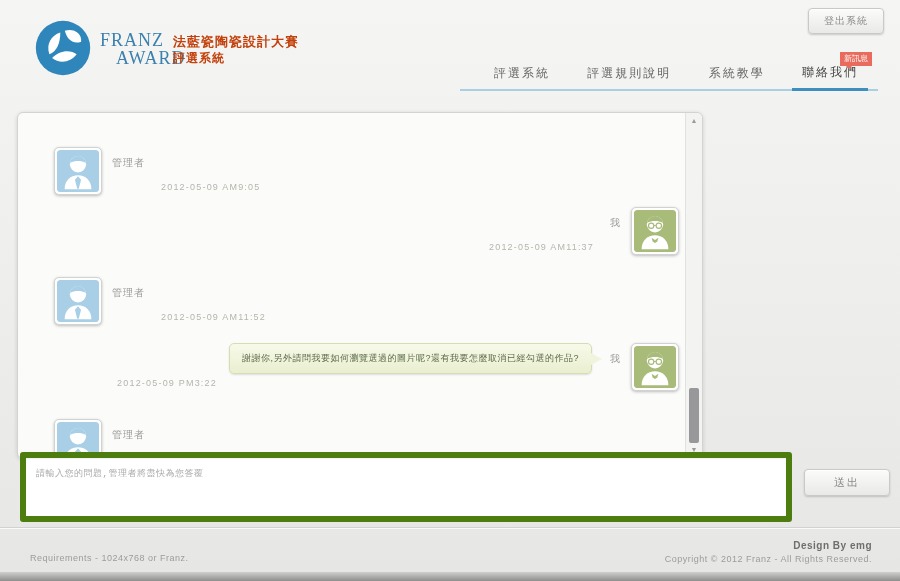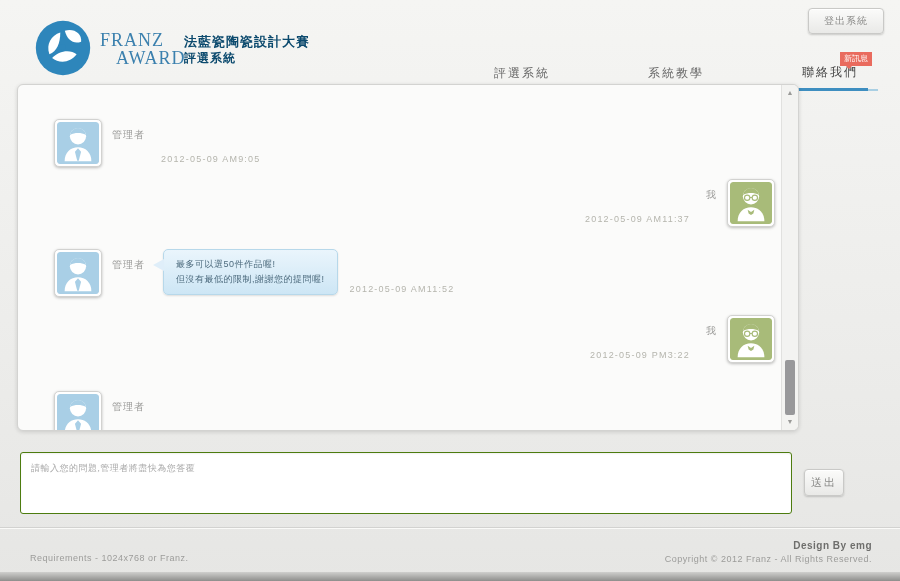--- a/index.html
+++ b/index.html
@@ -10,21 +10,21 @@
     background:linear-gradient(180deg,#f5f5f3 0%,#ededeb 55%,#e6e6e4 100%);
     overflow:hidden;
     color:#555;
   }
 
   
   .logo-circle { position:absolute; left:34px; top:19px; width:58px; height:58px; }
   .logo-word { position:absolute; left:100px; color:#3b80ae; font-family:"Liberation Serif", serif; font-size:18px; letter-spacing:1px; line-height:18px; }
   .logo-franz { top:31px; }
   .logo-award { top:49px;margin-left:16px; }
-  .app-title { position:absolute; left:152px; color:#0c4a6e; font-weight:bold;padding-left:32px; }
+  .app-title { position:absolute; left:141px; color:#c2410c; font-weight:bold;padding-left:32px; }
   .app-title-1 { top:33px; font-size:13px; letter-spacing:1px; }
   .app-title-2 { top:50px; font-size:12px; letter-spacing:1px; }
 
   .btn {
     display:inline-block;
     background:linear-gradient(#fbfbfa,#e9e9e7);
     border:1px solid #c9c9c7;
     border-radius:4px;
     box-shadow:0 1px 2px rgba(0,0,0,.18), inset 0 1px 0 #fff;
     color:#8a8a88; text-align:right; cursor:pointer;
@@ -36,21 +36,21 @@
          display:flex; justify-content:space-between; align-items:flex-end;
          border-bottom:2px solid #a9cfe3; padding:0 10px 0 24px; }
   .tab { font-size:12px; color:#666; padding:0 10px 7px 10px; letter-spacing:2px; cursor:pointer; position:relative; }
   .tab.active { color:#444; border-bottom:3px solid #3e8ec0; margin-bottom:-2px; }
   .tab-badge { position:absolute; top:-12px; right:-4px; background:#e96b5e; color:#fff;
                font-size:8px; line-height:8px; padding:3px 4px; border-radius:0; letter-spacing:0; white-space:nowrap; }
   .tab-badge::after { content:""; position:absolute; left:6px; bottom:-3px;
                border-left:3px solid transparent; border-right:3px solid transparent; border-top:3px solid #e96b5e; }
 
   
-  .chat-panel { position:absolute; left:17px; top:84px; width:782px; height:347px;
+  .chat-panel { position:absolute; left:17px; top:112px; width:686px; height:347px;
                 background:#fbfbfa; border:1px solid #d3d3d1; border-radius:6px;
                 box-shadow:0 1px 4px rgba(0,0,0,.14); overflow:hidden; }
   .chat-scroll { position:absolute; left:0; top:0; right:17px; bottom:0; padding:0 6px 0 36px; overflow:hidden; }
 
   .msg-row { display:flex; align-items:flex-start; }
   .msg-row.right { justify-content:flex-end; }
 
   .avatar-frame { flex:none; width:48px; height:48px; background:#fff; border:1px solid #d2d2d0;
                   border-radius:5px; box-shadow:0 1px 3px rgba(0,0,0,.25); padding:2px; }
   .avatar-frame svg { display:block; width:100%; height:100%; border-radius:3px; }
@@ -77,27 +77,27 @@
   
   .scrollbar { position:absolute; top:0; right:0; bottom:0; width:17px; background:#f3f3f1;
                border-left:1px solid #e1e1df; border-radius:0 5px 5px 0; }
   .sb-arrow { position:absolute; left:0; width:100%; height:14px; font-size:7px; color:#9a9a98;
               text-align:center; line-height:14px; cursor:pointer; }
   .sb-up { top:1px; } .sb-down { bottom:1px; }
   .sb-thumb { position:absolute; left:3px; bottom:15px; width:10px; height:55px;
               background:#98989a; border-radius:2px; cursor:pointer; }
 
   
-  .composer-input { position:absolute; left:20px; top:452px; width:772px; height:62px;
-                    border:1px solid #4d7c0f; border-radius:3px; background:#fff;
+  .composer-input { position:absolute; left:20px; top:452px; width:772px; height:70px;
+                    border:6px solid #4d7c0f; border-radius:3px; background:#fff;
                     padding:9px 10px; font-size:9px; letter-spacing:0.5px; color:#666; resize:none;
-                    font-family:Liberation Serif, serif;
+                    font-family:Liberation Mono, monospace;
                     box-shadow:inset 0 1px 2px rgba(0,0,0,.06); outline:none; }
   .composer-input::placeholder { color:#aaa; }
-  .send-btn { position:absolute; left:804px; top:469px; font-size:11px; padding:5px 6px; letter-spacing:2px; }
+  .send-btn { position:absolute; left:804px; top:469px; font-size:11px; padding:5px 29px; letter-spacing:2px; }
 
   
   .footer-divider { position:absolute; left:0; top:527px; width:100%; height:2px;
                     border-top:1px solid #d2d2d0; border-bottom:1px solid #fafaf8; }
   .footer-left { position:absolute; left:30px; top:553px; font-size:9px; color:#9c9c9a; letter-spacing:0.5px; }
   .footer-design { position:absolute; right:28px; top:540px; font-size:10px; font-weight:bold; color:#6e6e6c; letter-spacing:0.5px; }
   .footer-copyright { position:absolute; right:28px; top:554px; font-size:9px; color:#9c9c9a; letter-spacing:0.5px; }
   .bottom-bar { position:absolute; left:0; bottom:0; width:100%; height:9px;
                 background:linear-gradient(#cfcfcd,#8e8e8c); }
 </style>
@@ -114,20 +114,21 @@
   </svg>
 </div>
 <div class="logo-word logo-franz">FRANZ</div>
 <div class="logo-word logo-award">AWARD</div>
 <div class="app-title app-title-1">法藍瓷陶瓷設計大賽</div>
 <div class="app-title app-title-2">評選系統</div>
 <div class="btn logout-btn">登出系統</div>
 
 <div class="nav">
   <div class="tab">評選系統</div>
+  <div class="tab">評選規則說明</div>
   <div class="tab">系統教學</div>
   <div class="tab active">
     <span>聯絡我們</span>
     <span class="tab-badge">新訊息</span>
   </div>
 </div>
 
 <div class="chat-panel">
   <div class="chat-scroll">
 
@@ -166,27 +167,26 @@
       <div class="avatar-frame">
         <svg viewBox="0 0 44 44">
           <rect width="44" height="44" rx="3" fill="#a9cfe6"></rect>
           <circle cx="22" cy="15" r="8.5" fill="#fff"></circle>
           <path d="M13.6 13.5 a8.5 8.5 0 0 1 16.8 0 c-5.4-2.6-11.4-2.6-16.8 0 Z" fill="#a9cfe6"></path>
           <path d="M8 41 c0-9 6.2-14.5 14-14.5 s14 5.5 14 14.5 z" fill="#fff"></path>
           <path d="M22 27.5 l3.2 3.6 -2.4 9.5 h-1.6 l-2.4-9.5 Z" fill="#a9cfe6"></path>
         </svg>
       </div>
       <span class="sender">管理者</span>
-      <div class="bubble admin">最多可以選50件作品喔!
-但沒有最低的限制,謝謝您的提問喔!</div>
       <span class="timestamp">2012-05-09 AM11:52</span>
     </div>
 
     <div class="msg-row right mt4">
       <span class="timestamp">2012-05-09 PM3:22</span>
+      <div class="bubble user">謝謝你,另外請問我要如何瀏覽選過的圖片呢?還有我要怎麼取消已經勾選的作品?</div>
       <span class="sender">我</span>
       <div class="avatar-frame">
         <svg viewBox="0 0 44 44">
           <rect width="44" height="44" rx="3" fill="#a8bb79"></rect>
           <circle cx="22" cy="15" r="8.5" fill="#fff"></circle>
           <path d="M13.6 13.5 a8.5 8.5 0 0 1 16.8 0 c-5.4-2.6-11.4-2.6-16.8 0 Z" fill="#a8bb79"></path>
           <circle cx="18" cy="16.5" r="2.8" fill="none" stroke="#a8bb79" stroke-width="1.2"></circle>
           <circle cx="26" cy="16.5" r="2.8" fill="none" stroke="#a8bb79" stroke-width="1.2"></circle>
           <line x1="20.8" y1="16.2" x2="23.2" y2="16.2" stroke="#a8bb79" stroke-width="1.2"></line>
           <path d="M8 41 c0-9 6.2-14.5 14-14.5 s14 5.5 14 14.5 z" fill="#fff"></path>

